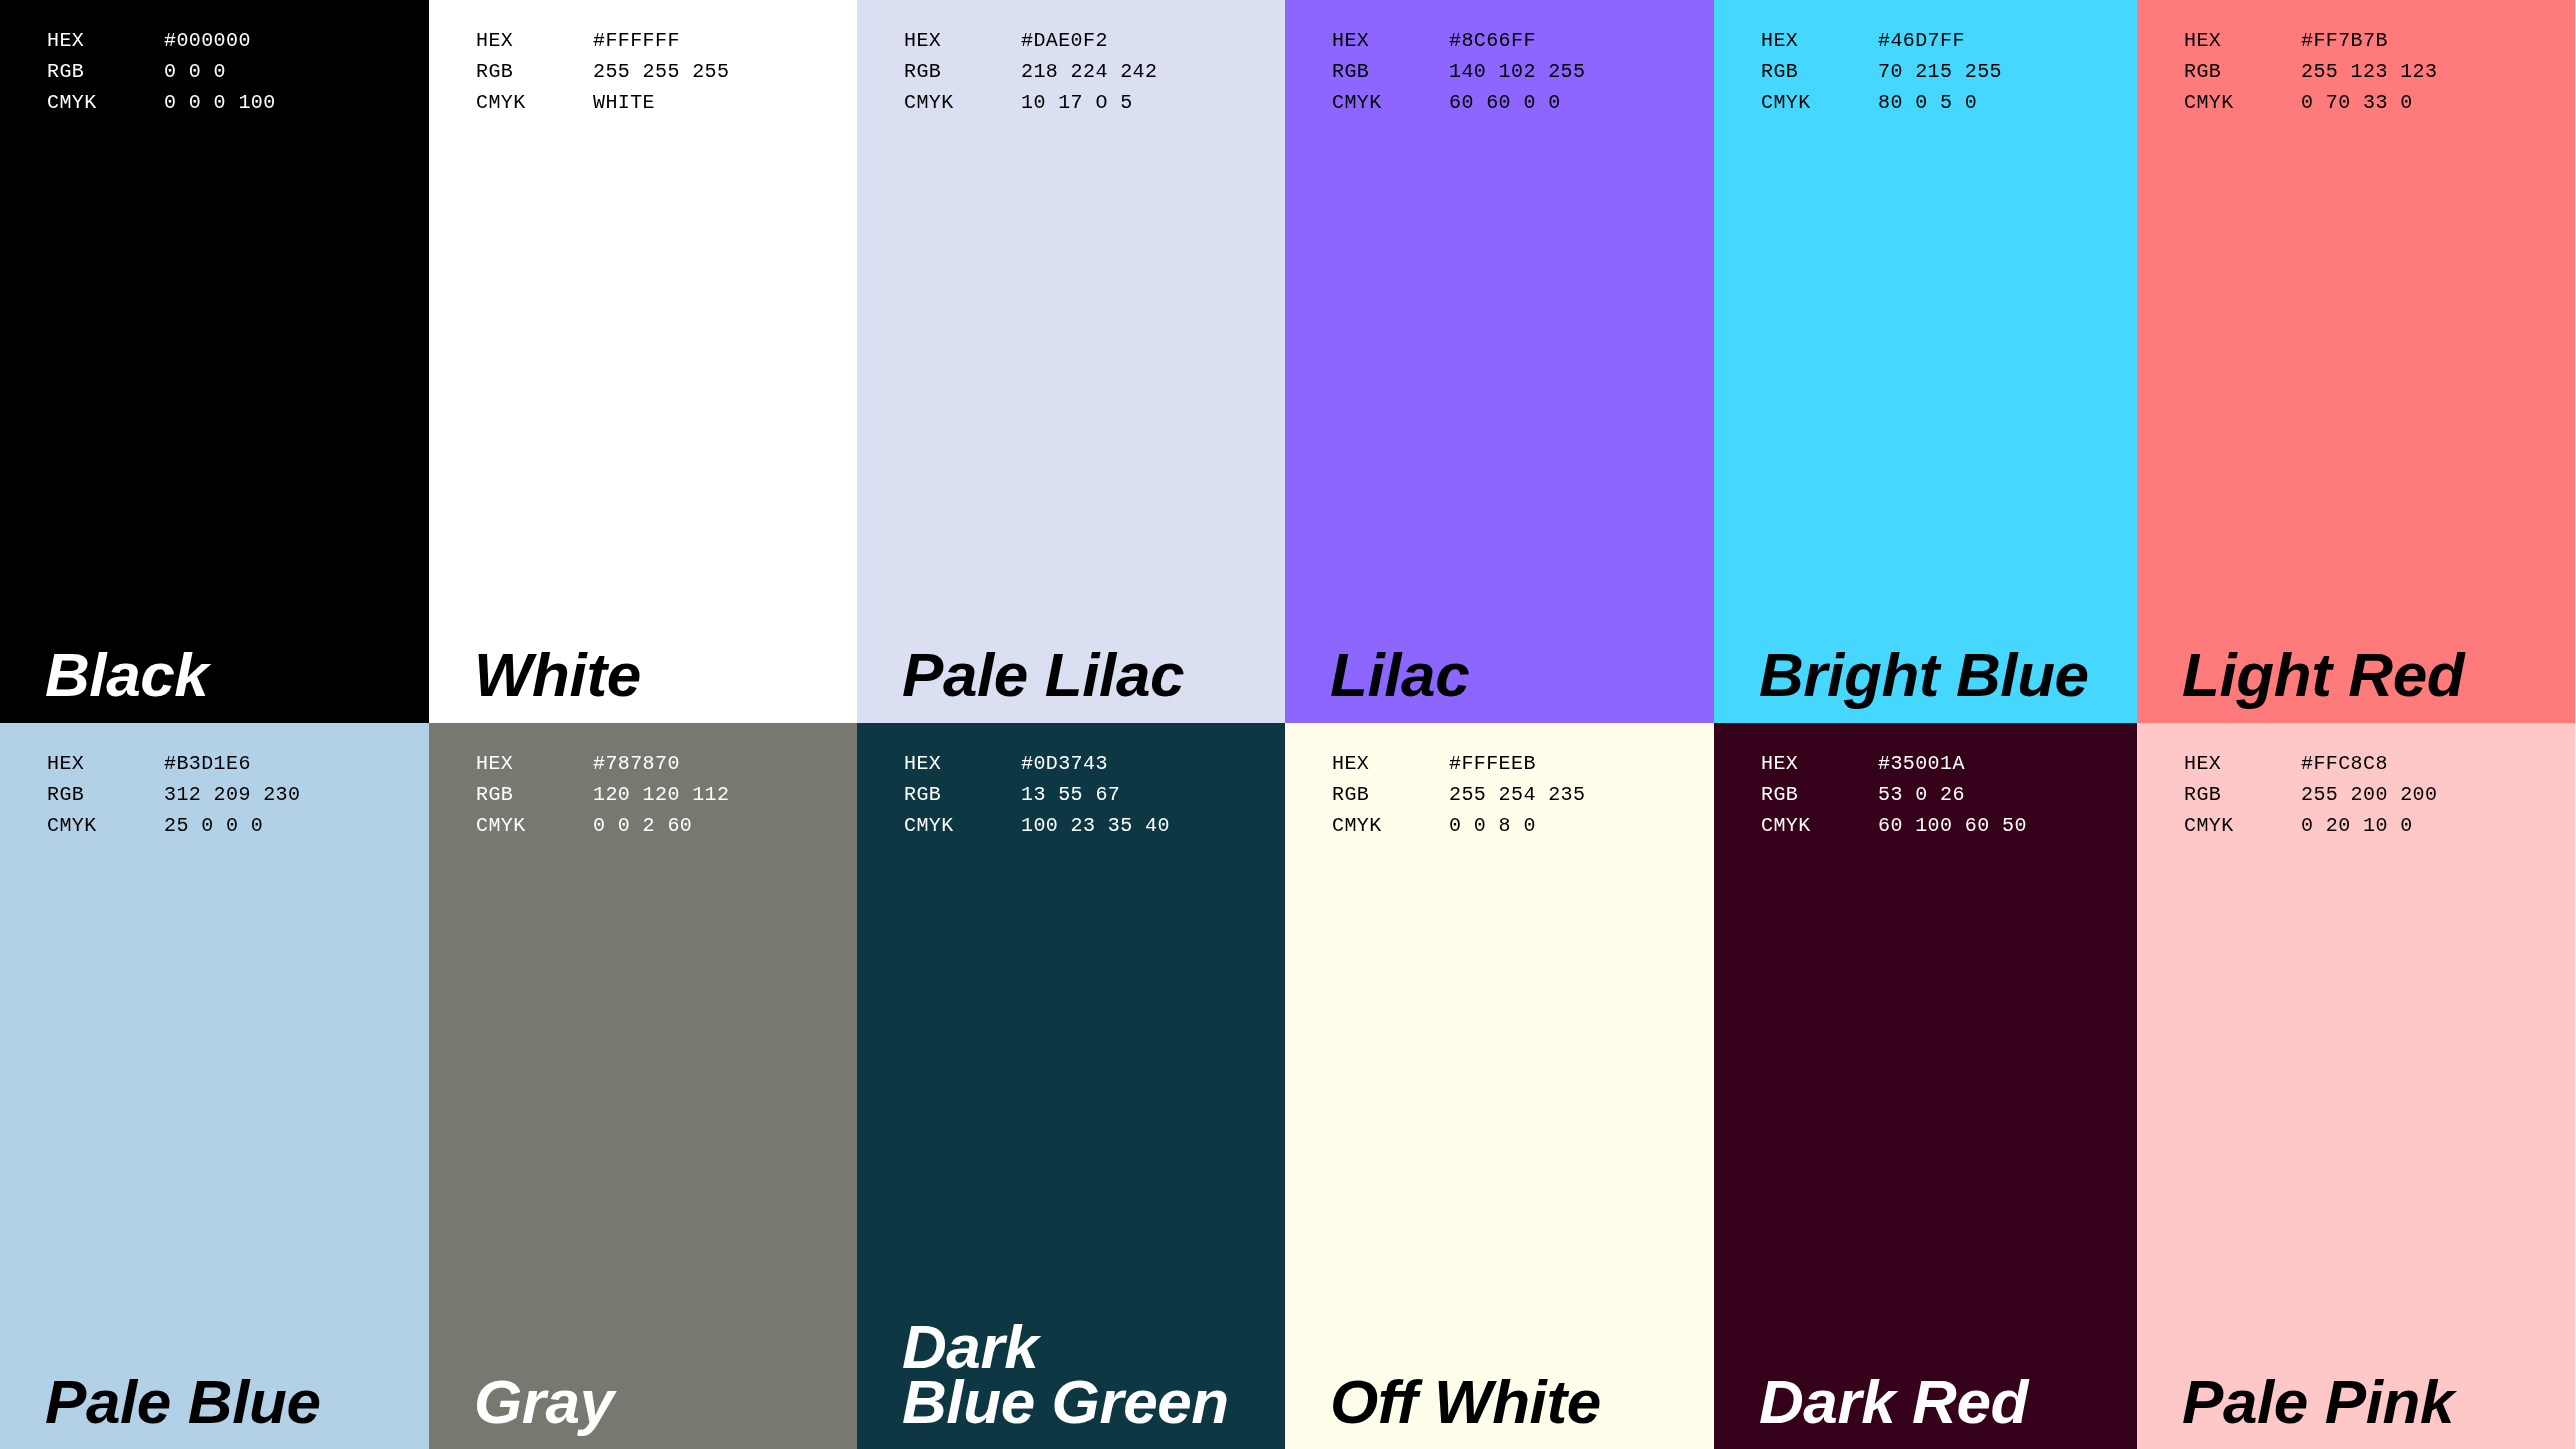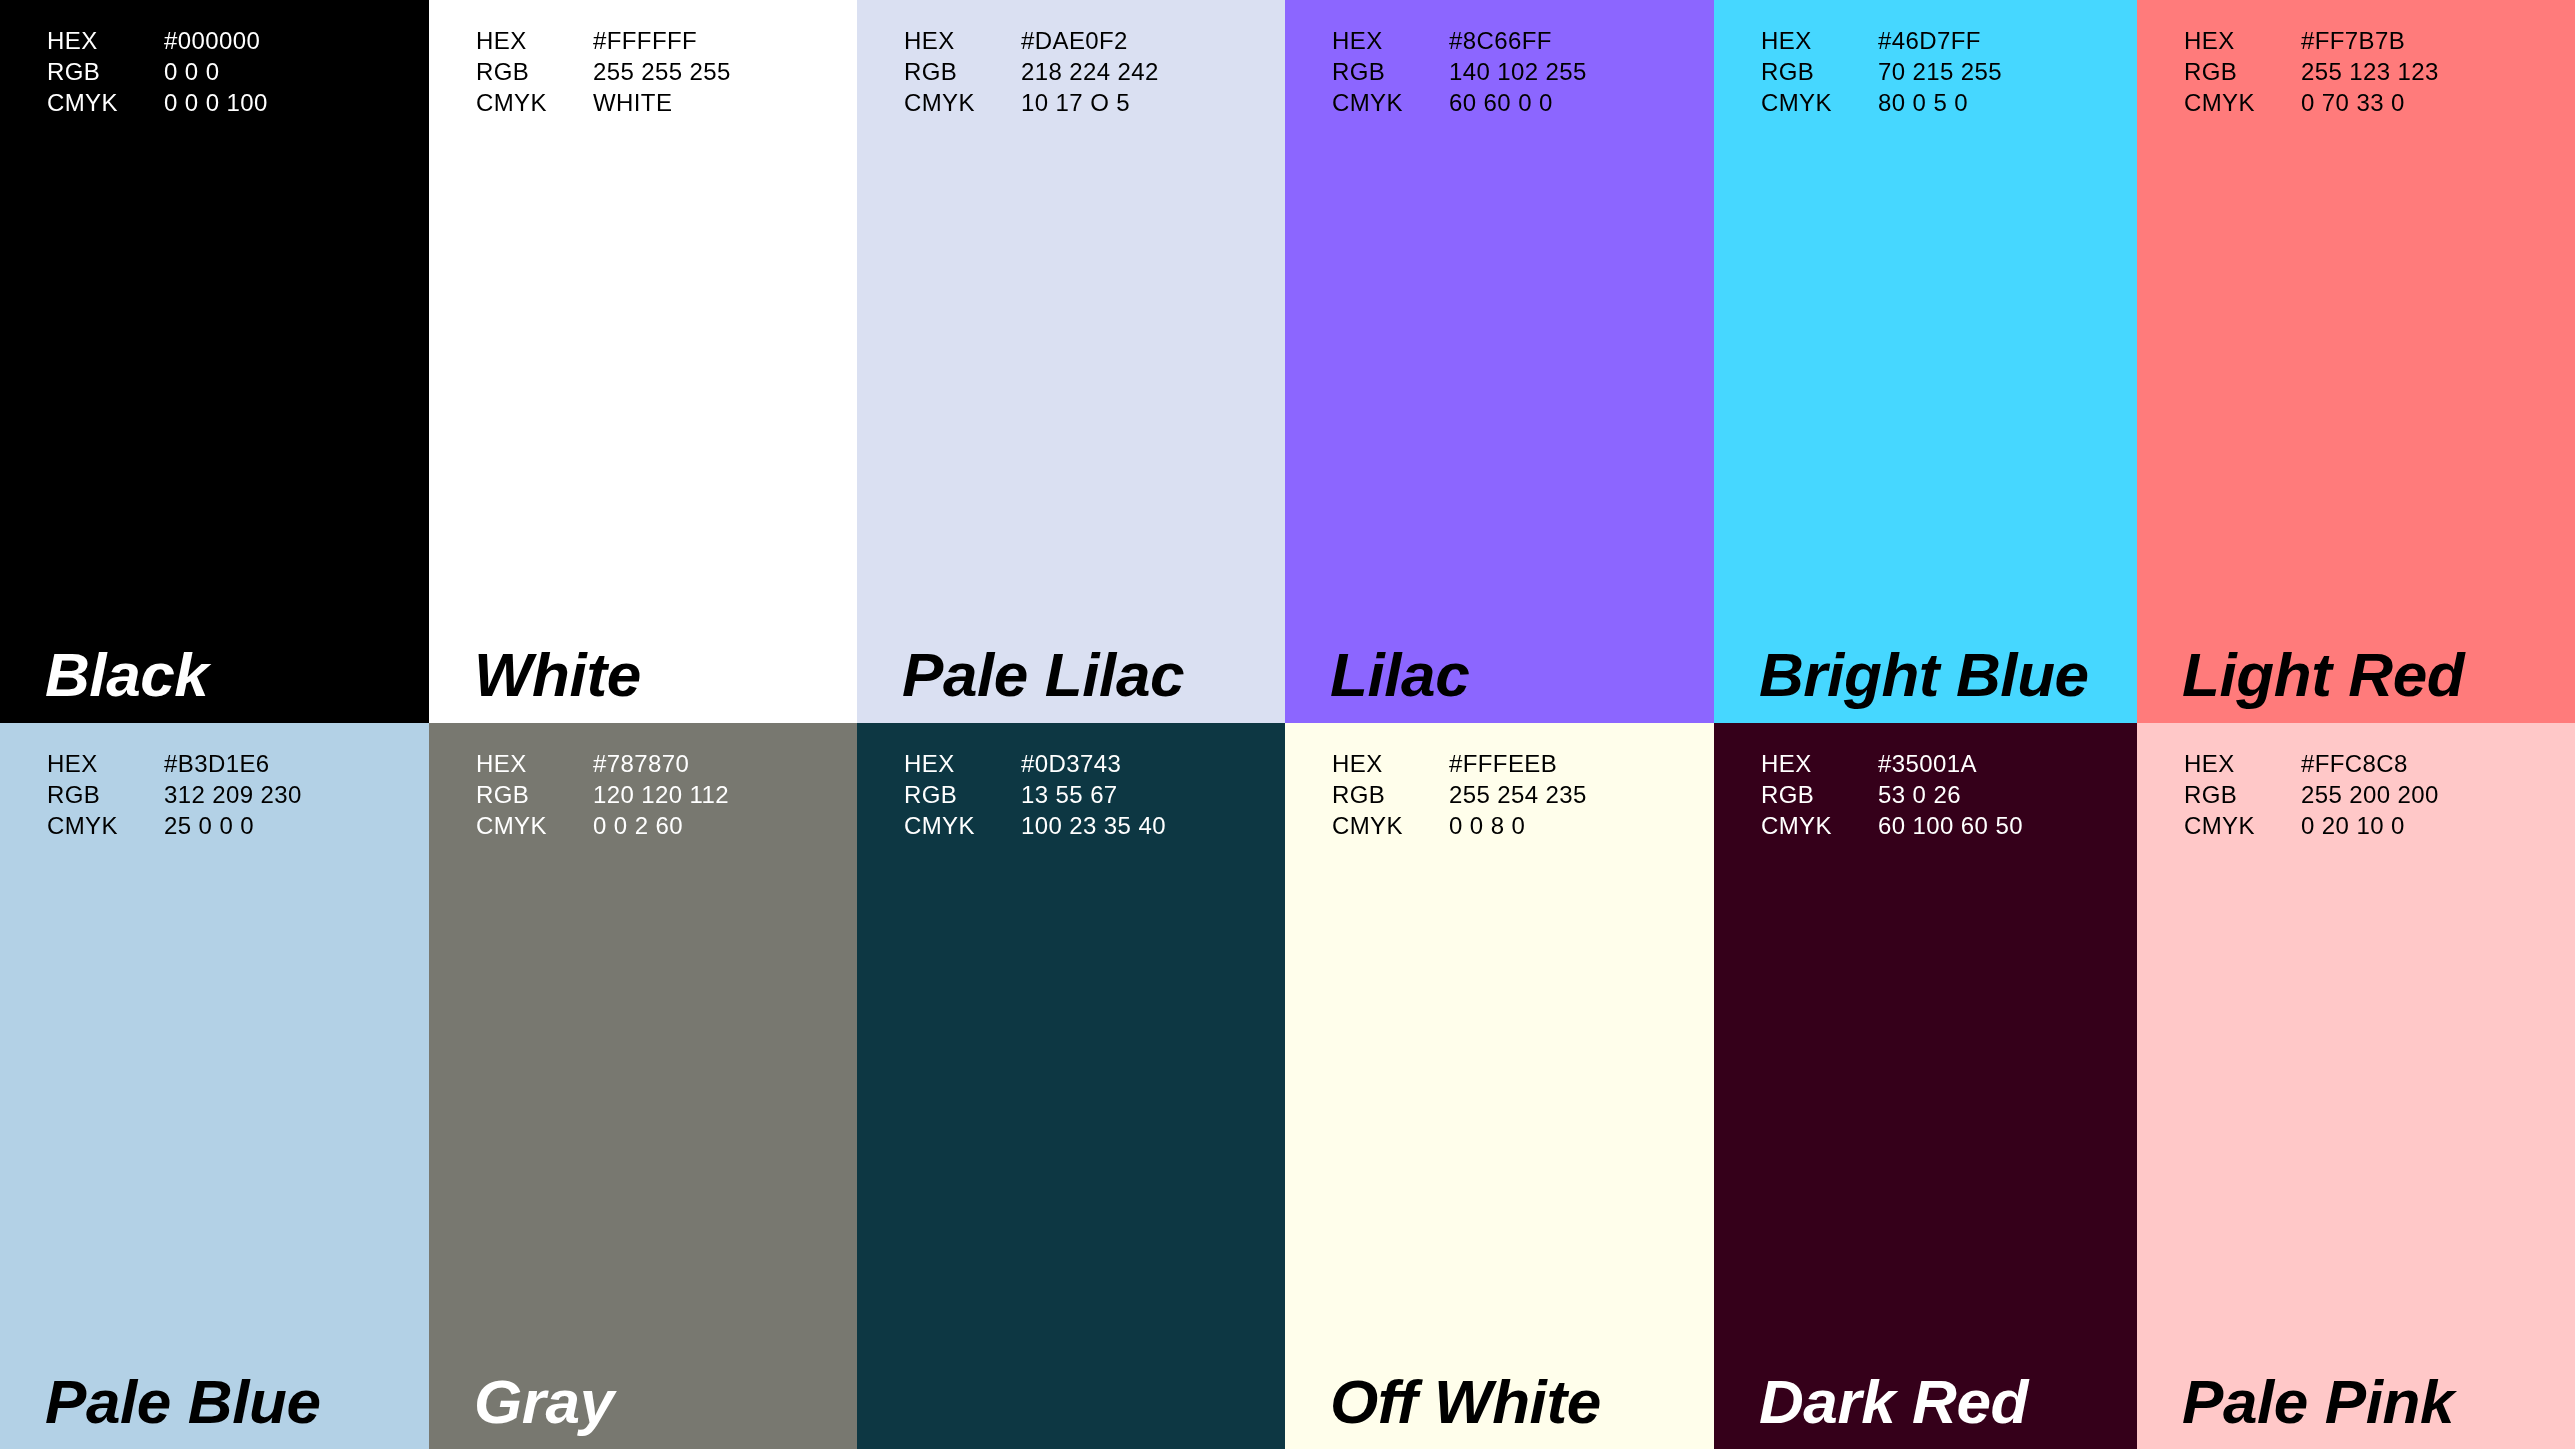--- a/index.html
+++ b/index.html
@@ -27,24 +27,25 @@
     box-sizing: border-box;
   }
   .specs {
     position: absolute;
     left: 47px;
     top: 25px;
     display: grid;
     grid-template-columns: 117px auto;
     row-gap: 0px;
     column-gap: 0px;
-    font-size: 24px;
+    font-size: 20px;
     line-height: 31px;
     letter-spacing: 0.4px;
     white-space: nowrap;
+    font-family: Liberation Mono, monospace;
   }
   .spec-key,
   .spec-val {
     font-weight: 400;
   }
   .swatch-name {
     position: absolute;
     left: 45px;
     bottom: 21.5px;
     font-size: 62px;
@@ -153,20 +154,22 @@
     </div>
     <div class="swatch row-bottom" style="background: rgb(13, 55, 67); color: rgb(255, 255, 255);">
       <div class="specs">
         <span class="spec-key">HEX</span>
         <span class="spec-val">#0D3743</span>
         <span class="spec-key">RGB</span>
         <span class="spec-val">13 55 67</span>
         <span class="spec-key">CMYK</span>
         <span class="spec-val">100 23 35 40</span>
       </div>
+      <div class="swatch-name">Dark
+Blue Green</div>
     </div>
     <div class="swatch row-bottom" style="background: rgb(255, 254, 235); color: rgb(0, 0, 0);">
       <div class="specs">
         <span class="spec-key">HEX</span>
         <span class="spec-val">#FFFEEB</span>
         <span class="spec-key">RGB</span>
         <span class="spec-val">255 254 235</span>
         <span class="spec-key">CMYK</span>
         <span class="spec-val">0 0 8 0</span>
       </div>

